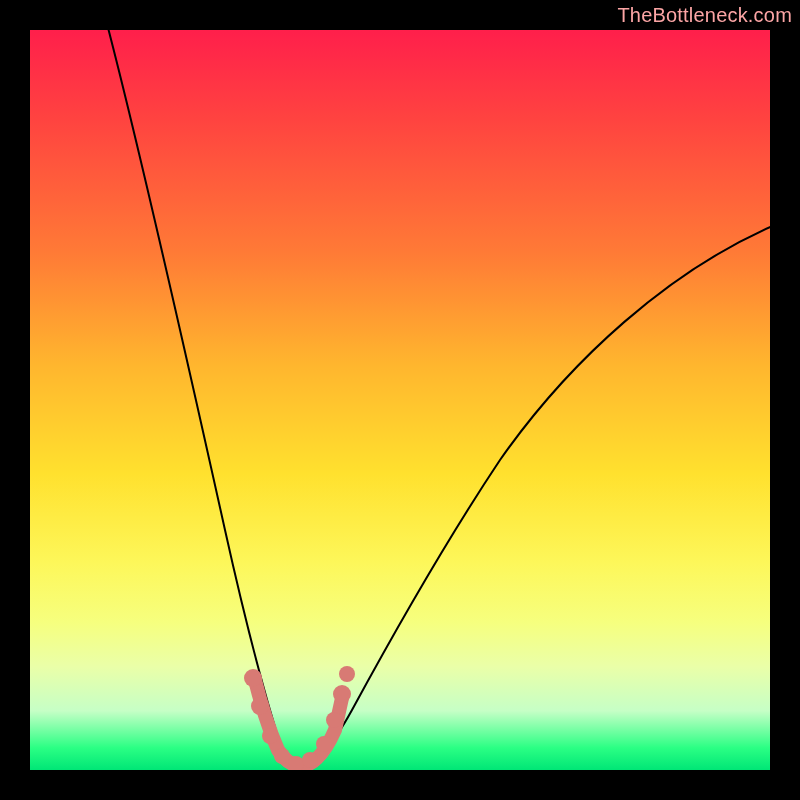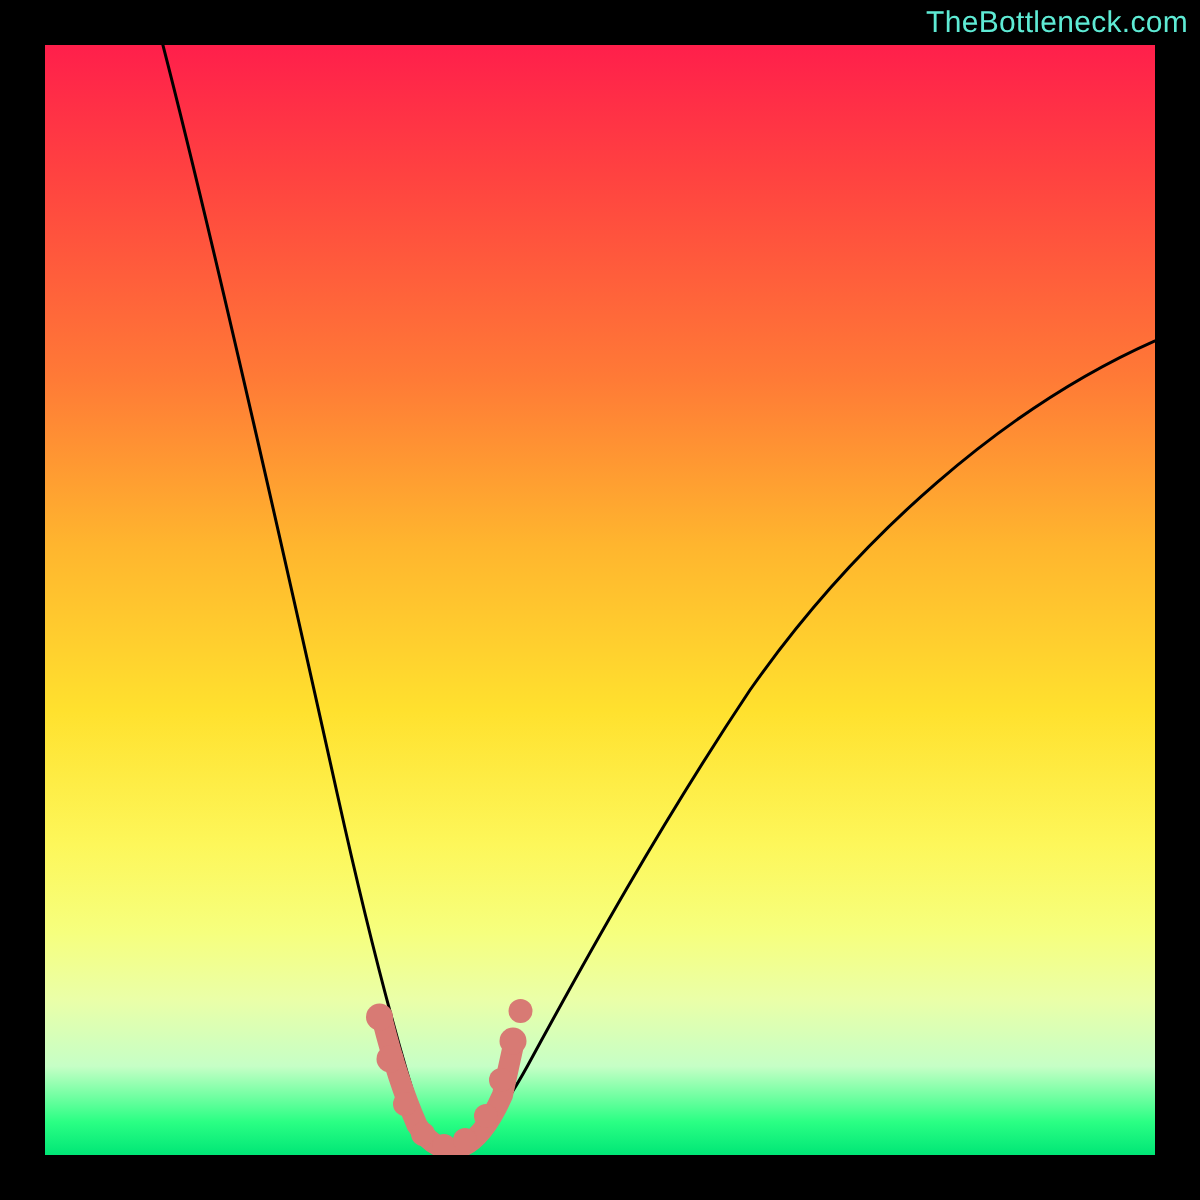--- a/index.html
+++ b/index.html
@@ -39,21 +39,21 @@
       #eaffa8 86%,
       #c6ffc6 92%,
       #2bff84 97%,
       #00e676 100%
     );
   }
   .watermark {
     position: absolute;
     top: 4px;
     right: 8px;
-    color: #5eead4;
+    color: #fca5a5;
     font-size: 20px;
     font-weight: 500;
     letter-spacing: 0.2px;
     user-select: none;
   }
   svg.curve {
     position: absolute;
     inset: 0;
   }
   .curve path.line {

